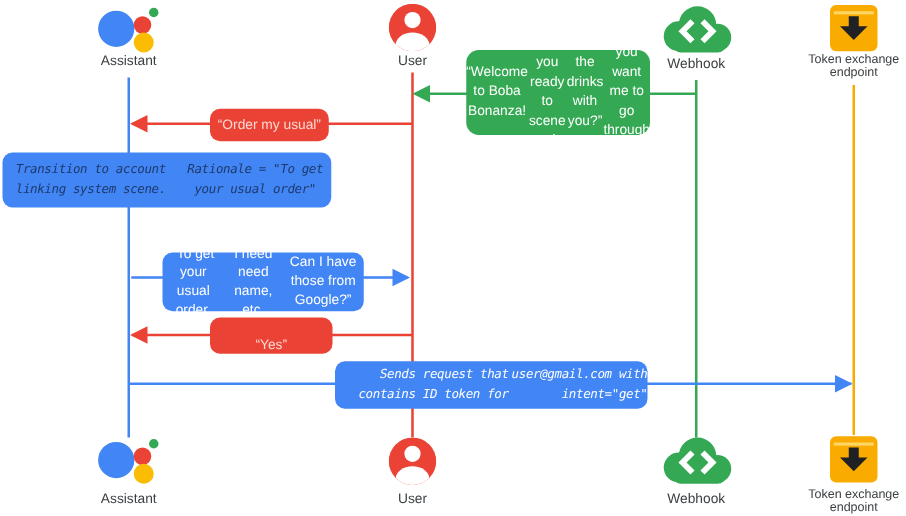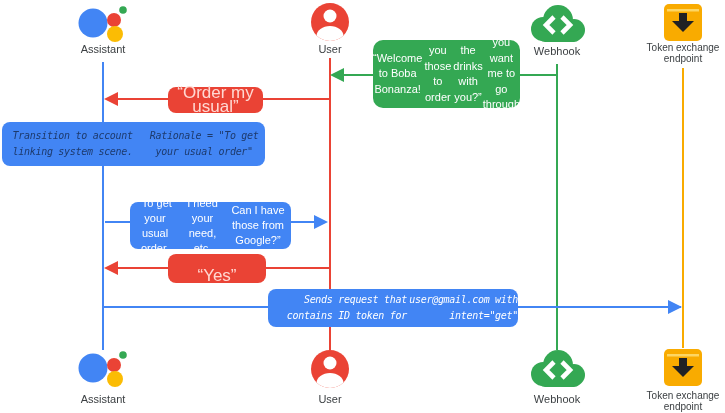--- a/index.html
+++ b/index.html
@@ -17,21 +17,21 @@
   .line-green{background:#34A853;}
   .line-red{background:#EA4335;}
   .line-blue{background:#4285F4;}
   .ah{position:absolute;width:0;height:0;border-top:7px solid transparent;border-bottom:7px solid transparent;}
   .ah-left-red{border-right:14px solid #EA4335;}
   .ah-left-green{border-right:14px solid #34A853;}
   .ah-right-blue{border-left:14px solid #4285F4;}
   .msg-box{position:absolute;display:flex;justify-content:center;
            align-items:center;text-align:center;box-sizing:border-box;}
   .box-green{background:#34A853;border-radius:10px;color:#fff;font-size:11px;line-height:15.5px;}
-  .box-red{background:#EA4335;border-radius:8px;color:#FFD8D2;font-size:17px;line-height:14px;}
+  .box-red{background:#EA4335;border-radius:8px;color:#FFD8D2;font-size:11px;line-height:14px;}
   .box-blue{background:#4285F4;border-radius:8px;color:#fff;font-size:11px;line-height:15px;}
   .mono-note{font-family:"DejaVu Sans Mono",monospace;font-style:italic;font-size:10px;
              letter-spacing:-0.3px;line-height:16px;}
   .navy{color:#1D3A6D;}
   .two-line-label{line-height:10.5px;font-size:10px;}
 </style>
 </head>
 <body>
 
 <div class="canvas">
@@ -83,41 +83,41 @@
   </svg>
   <div class="actor-label two-line-label" style="left:638px;top:43px;width:90px;">
     <div>Token exchange</div>
     <div>endpoint</div>
   </div>
 
   <div class="msg-line line-green" style="left:332px;top:74px;width:224px;"></div>
   <div class="ah ah-left-green" style="left:330px;top:68px;"></div>
   <div class="msg-box box-green" style="left:373px;top:40px;width:147px;height:68px;">
     <span>“Welcome to Boba Bonanza!</span>
-    <span>Are you those to order or do</span>
+    <span>Are you ready to scene or do</span>
     <span>the drinks with you?”</span>
     <span>you want me to go through</span>
   </div>
 
   <div class="msg-line line-red" style="left:106px;top:98px;width:224px;"></div>
   <div class="ah ah-left-red" style="left:104px;top:92px;"></div>
   <div class="msg-box box-red" style="left:168px;top:87px;width:95px;height:26px;">
     <span>“Order my usual”</span>
   </div>
 
   <div class="msg-box box-blue mono-note navy" style="left:2px;top:122px;width:263px;height:44px;">
     <span>Transition to account linking system scene.</span>
     <span>Rationale = "To get your usual order"</span>
   </div>
 
   <div class="msg-line line-blue" style="left:105px;top:221px;width:221px;"></div>
   <div class="ah ah-right-blue" style="left:314px;top:215px;"></div>
   <div class="msg-box box-blue" style="left:130px;top:202px;width:161px;height:47px;">
     <span>“To get your usual order,</span>
-    <span>I need your need, etc.</span>
+    <span>I need need name, etc.</span>
     <span>Can I have those from Google?”</span>
   </div>
 
   <div class="msg-line line-red" style="left:106px;top:267px;width:224px;"></div>
   <div class="ah ah-left-red" style="left:104px;top:261px;"></div>
   <div class="msg-box box-red" style="left:168px;top:254px;width:98px;height:29px;align-items:flex-end;">
     <span>“Yes”</span>
   </div>
 
   <div class="msg-line line-blue" style="left:104px;top:306px;width:577px;"></div>

